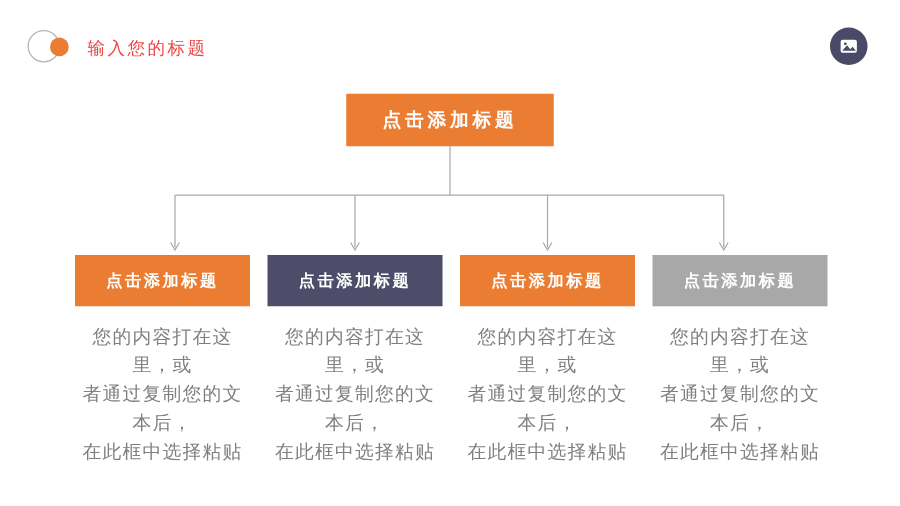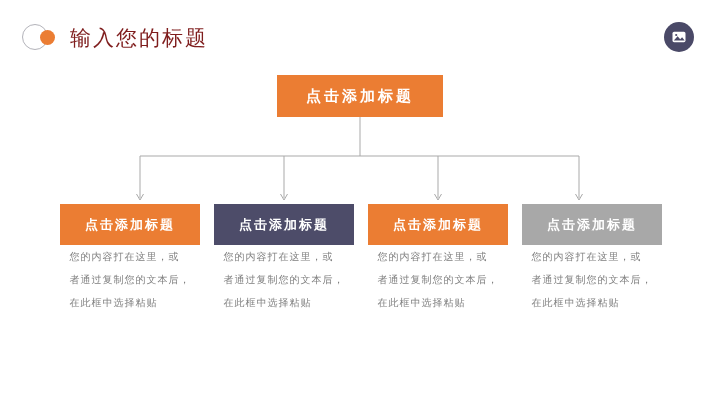--- a/index.html
+++ b/index.html
@@ -13,21 +13,21 @@
   .logo-ring {
     position:absolute; left:0; top:0; width:26px; height:26px;
     border:1.5px solid #b3b3ba; border-radius:50%; box-sizing:border-box;
   }
   .logo-dot {
     position:absolute; left:18px; top:6px; width:15px; height:15px;
     border-radius:50%;
   }
   .slide-title {
     position:absolute; left:70px; top:27px; height:22px; line-height:22px;
-    font-size:21px; color:#7f1d1d; letter-spacing:2px;
+    font-size:14px; color:#ef4444; letter-spacing:2px;
   }
   .corner-icon {
     position:absolute; left:664px; top:22px; width:30px; height:30px;
     border-radius:50%; display:flex; align-items:center; justify-content:center;
     cursor:pointer;
   }
 
   
   .connectors { position:absolute; left:0; top:0; width:720px; height:405px; pointer-events:none; }
   .connectors path, .connectors polyline { stroke:#a9a9a9; stroke-width:1; fill:none; }
@@ -44,22 +44,22 @@
     display:flex; justify-content:space-between;
   }
   .column { width:140px; display:flex; flex-direction:column; align-items:center; }
   .child-box {
     width:140px; height:41px; box-sizing:border-box;
     display:flex; align-items:center; justify-content:center;
     color:#ffffff; font-size:13px; font-weight:bold; letter-spacing:2px;
     cursor:pointer;
   }
   .body-text {
-    font-size:10px; line-height:23px; color:#7f7f7f;
-    letter-spacing:1px; cursor:text;
+    margin-top:13px; font-size:15px; line-height:23px; color:#7f7f7f;
+    text-align:center; letter-spacing:1px; cursor:text;
   }
 </style>
 </head>
 <body>
 
 <div class="slide">
 
   <div class="logo">
     <div class="logo-ring"></div>
     <div class="logo-dot" style="background-color: rgb(235, 125, 51);"></div>

